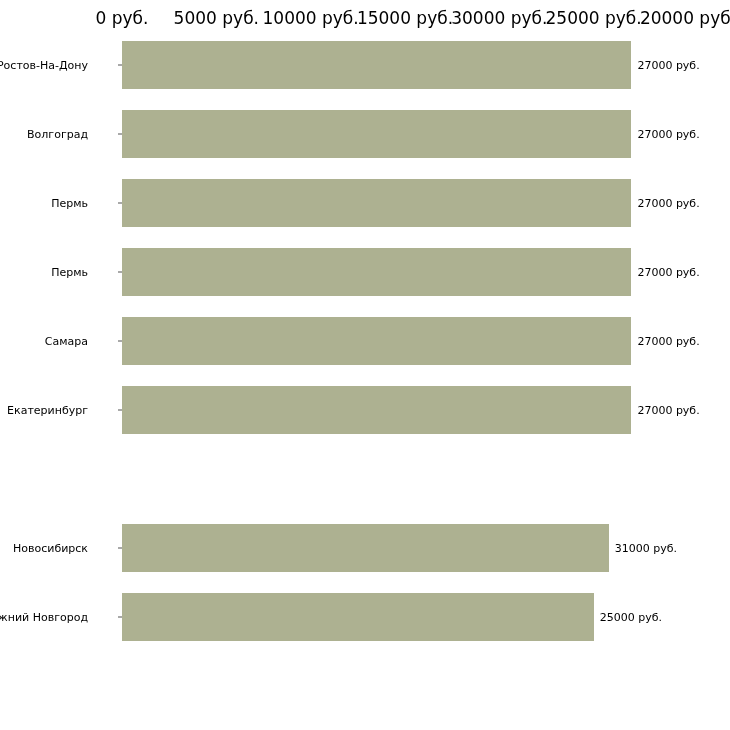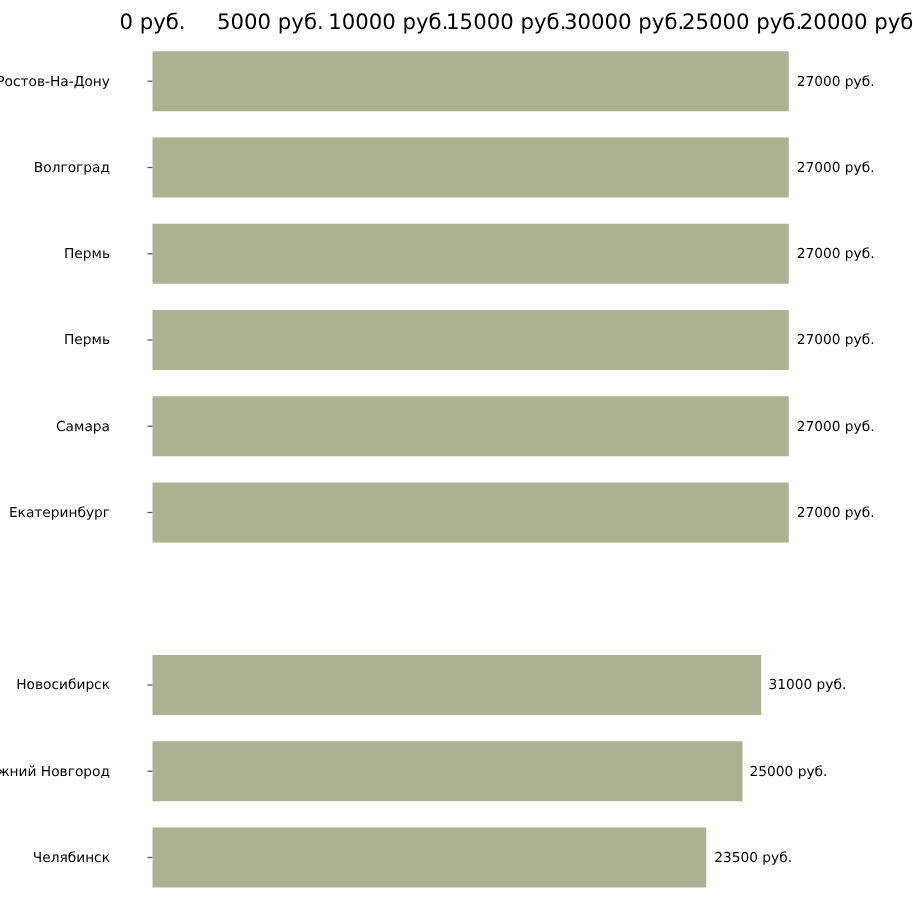--- a/index.html
+++ b/index.html
@@ -138,20 +138,14 @@
         <div class="tick-mark"></div>
         <div class="bar" style="width: 486.76px; background: rgb(173, 177, 145);"></div>
         <div class="bar-value" style="left: 614.76px;">31000 руб.</div>
       </div>
       <div class="row" style="top: 552px; height: 69px;">
         <div class="cat-label">Нижний Новгород</div>
         <div class="tick-mark"></div>
         <div class="bar" style="width: 471.667px; background: rgb(173, 177, 145);"></div>
         <div class="bar-value" style="left: 599.667px;">25000 руб.</div>
       </div>
-      <div class="row" style="top: 621px; height: 69px;">
-        <div class="cat-label">Челябинск</div>
-        <div class="tick-mark"></div>
-        <div class="bar" style="width: 443.367px; background: rgb(173, 177, 145);"></div>
-        <div class="bar-value" style="left: 571.367px;">23500 руб.</div>
-      </div>
     </div>
 </div>
 
 </body></html>

